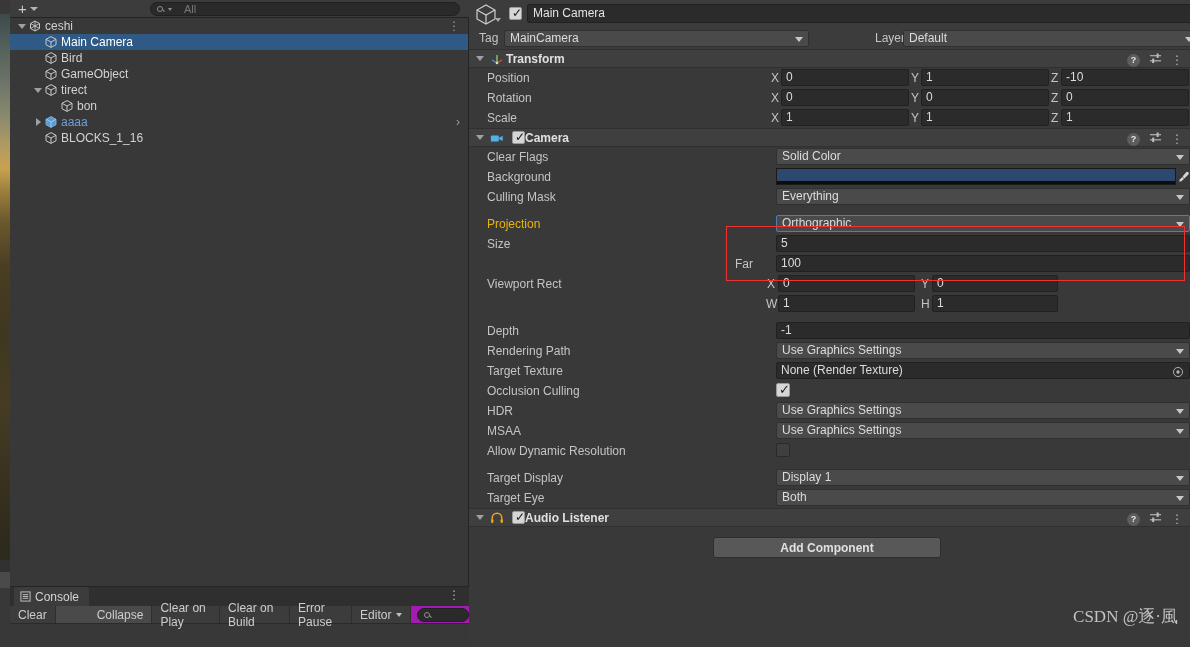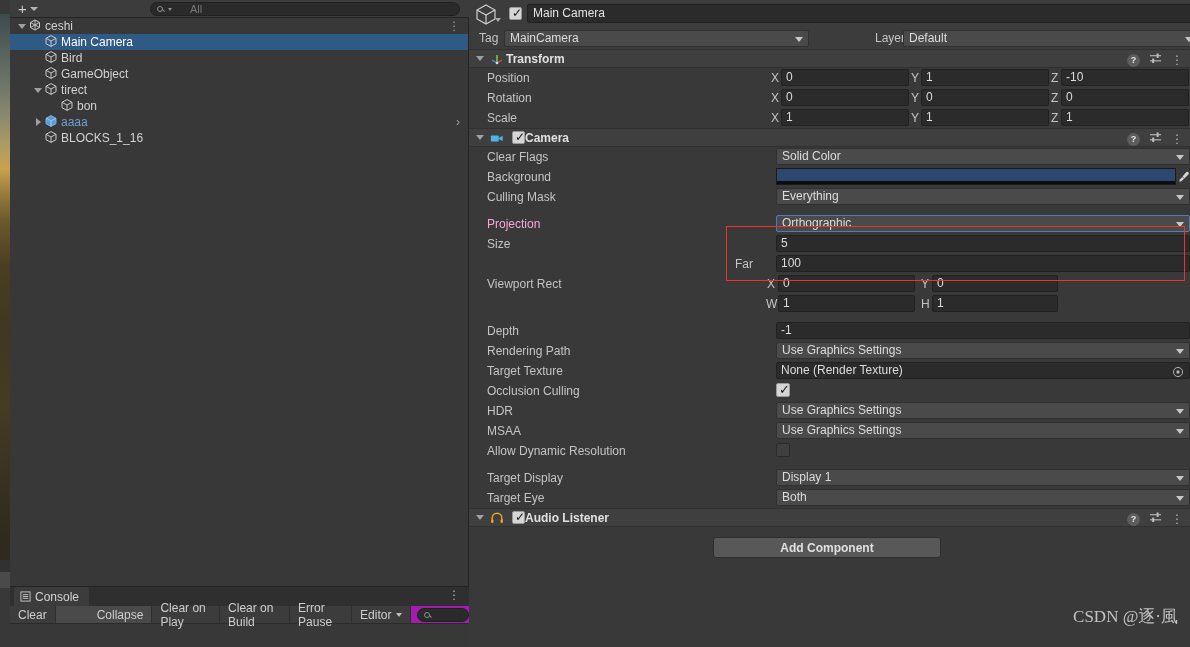--- a/index.html
+++ b/index.html
@@ -47,29 +47,29 @@
     position:absolute; left:140px; top:2px; width: 310px; height: 14px;
     background:#2a2a2a; border:1px solid #202020; border-radius:7px;
     display:flex; align-items:center; padding-left:6px; gap:4px;
   }
   .mini-mag {
     width:6px;height:6px;border:1px solid #8d8d8d;border-radius:50%;
     position:relative; display:inline-block;
   }
   .mini-mag::after{content:"";position:absolute;width:3px;height:1px;background:#8d8d8d;transform:rotate(45deg);right:-3px;bottom:0;}
   .mag-caret{width:0;height:0;border-left:2.5px solid transparent;border-right:2.5px solid transparent;border-top:3px solid #8d8d8d;margin-left:1px;}
-  #hierarchy-search .ph { color:#777; font-size:11px; margin-left:14px; }
+  #hierarchy-search .ph { color:#777; font-size:11px; margin-left:8px; }
 
   
   #hierarchy-panel {
     position:absolute; left:0; top:18px; width:459px; height:568px;
     background:#383838; border-right:1px solid #242424;
   }
   .hrow {
-    position:relative; height:16px; display:flex; 
+    position:relative; height:16px; display:flex; align-items:center;
     font-size:12px; color:#d2d2d2; white-space:nowrap;
   }
   .hrow.selected { background:#2f5a86; color:#ffffff; }
   .hrow .foldout {
     width:12px; height:16px; display:flex; align-items:center; justify-content:center; flex:0 0 12px;
   }
   .tri-down{width:0;height:0;border-left:4px solid transparent;border-right:4px solid transparent;border-top:5px solid #a0a0a0;}
   .tri-right{width:0;height:0;border-top:4px solid transparent;border-bottom:4px solid transparent;border-left:5px solid #a0a0a0;}
   .ico { flex:0 0 14px; width:14px; height:14px; margin-right:3px; position:relative; }
   .lbl { line-height:16px; }
@@ -154,21 +154,21 @@
   .hdr-icons { position:absolute; right:7px; top:2px; display:flex; align-items:center; gap:9px; }
   .help-ico {
     width:13px;height:13px;border-radius:50%;background:#5d5d5d;color:#e8e8e8;
     font-size:9px; font-weight:bold; display:flex; align-items:center; justify-content:center;
   }
   .kebab { color:#bcbcbc; font-size:12px; line-height:13px; }
 
   .comp-body { position:relative; background:#393939; }
   .prow { position:relative; height:20px; }
   .plabel { position:absolute; left:18px; top:3px; font-size:12px; color:#c4c4c4; }
-  .plabel.modified { color:#f9a8d4; }
+  .plabel.modified { color:#eab308; }
 
   .field {
     position:absolute; background:#2b2b2b; border:1px solid #212121;
     border-radius:2px; height:17px; color:#dcdcdc; font-size:12px;
     line-height:15px; padding-left:4px; top:1px;
   }
   .dropdown {
     position:absolute; background:#4a4a4a; border:1px solid #303030;
     border-radius:2px; height:17px; color:#dcdcdc; font-size:12px;
     line-height:15px; padding-left:5px; top:1px;

